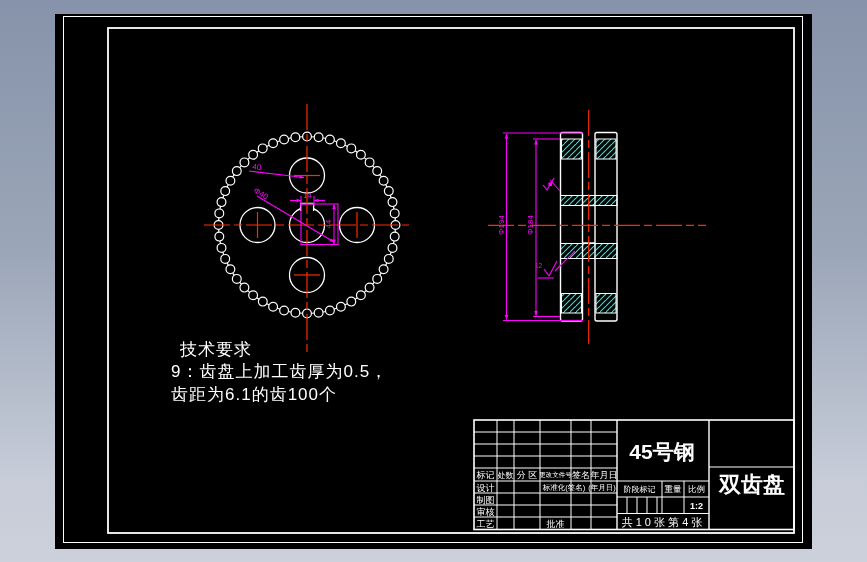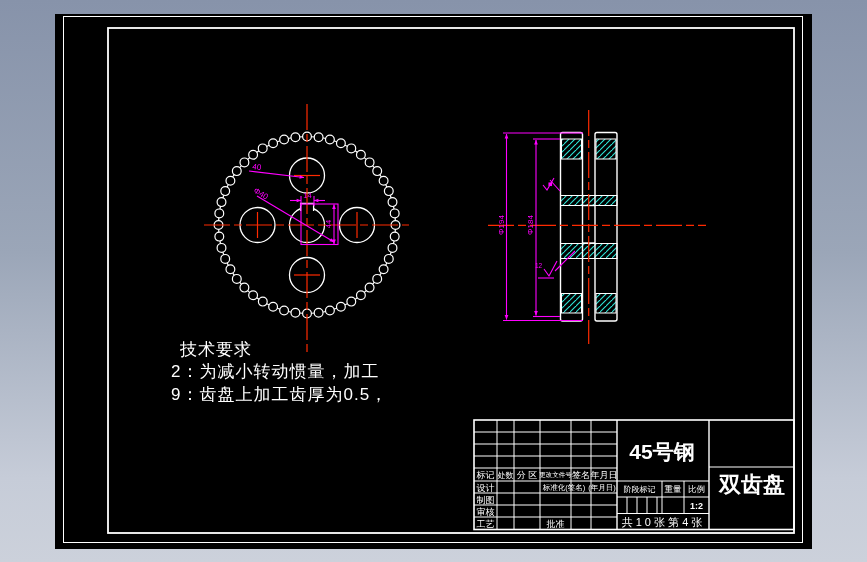--- a/index.html
+++ b/index.html
@@ -228,16 +228,16 @@
       <text font-size="9" font-weight="bold" text-anchor="middle" x="696.5" y="509">1:2</text>
       <text font-size="11" text-anchor="middle" x="662" y="526">共 1 0 张 第 4 张</text>
 
       <text font-size="21" font-weight="bold" text-anchor="middle" x="662" y="459">45号钢</text>
       <text font-size="22" font-weight="bold" text-anchor="middle" x="752" y="492">双齿盘</text>
     </g>
   </svg>
 
   <div class="techblock">
     <div class="t-title">技术要求</div>
-    <div>2：为减小转动惯量，加工</div>
     <div>9：齿盘上加工齿厚为0.5，</div>
+    <div>齿距为6.1的齿100个</div>
   </div>
 </div>
 
 </body></html>

